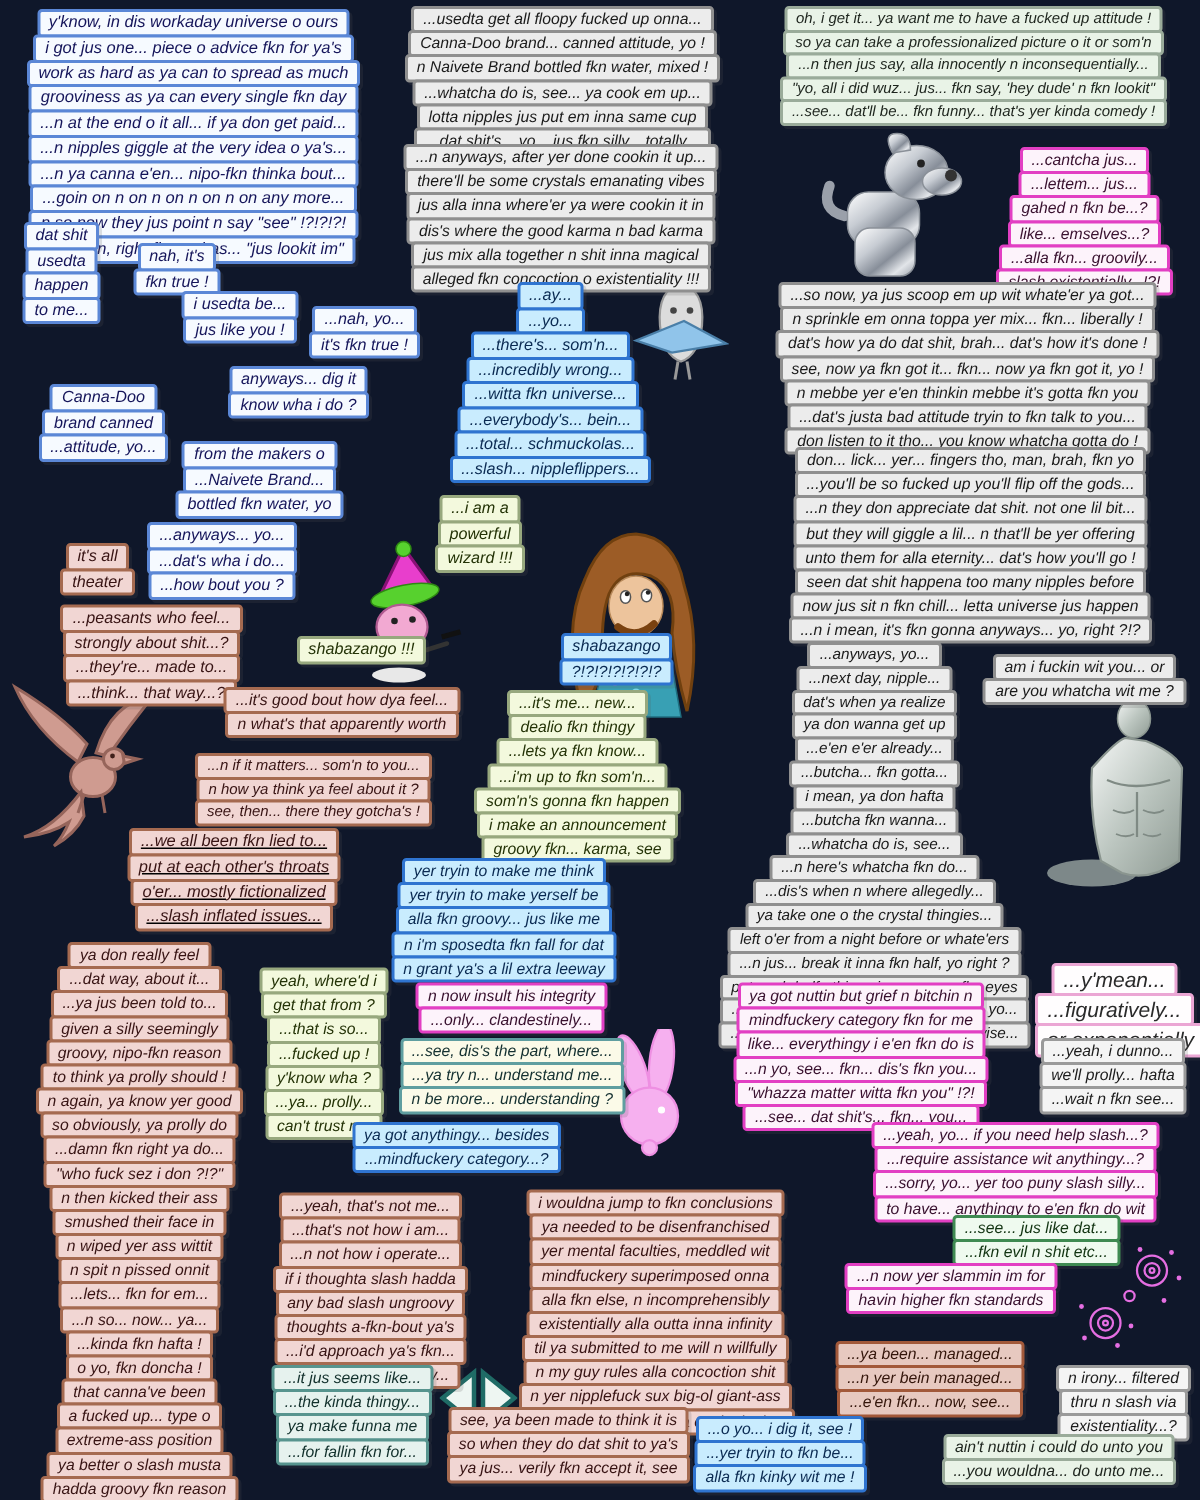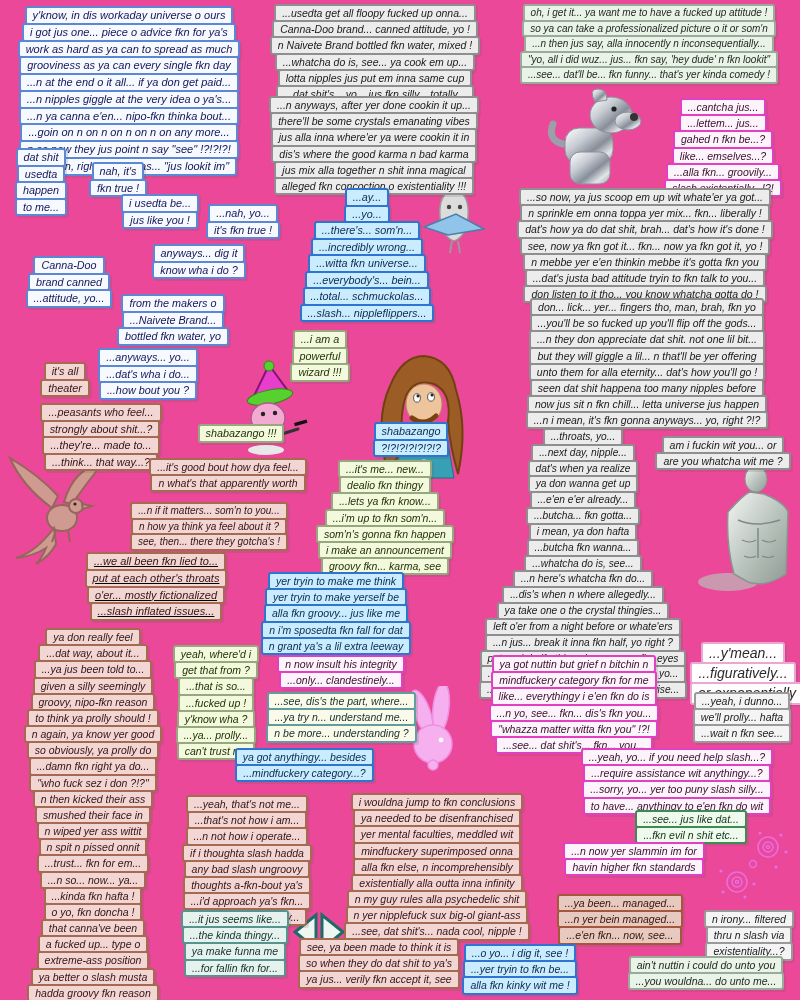--- a/index.html
+++ b/index.html
@@ -27,21 +27,21 @@
 .s-green .ln{background:#f3f9dd;border-color:#97a87e;color:#243307;}
 .s-pink .ln{background:#f1d6d3;border-color:#a56a50;color:#371313;}
 .s-tan .ln{background:#e7c9c0;border-color:#a2593a;color:#33150a;}
 .s-teal .ln{background:#e6f2ee;border-color:#57948e;color:#12302c;}
 .s-yellowteal .ln{background:#fbfae8;border-color:#5f9ea0;color:#143030;}
 .s-greenborder .ln{background:#effaef;border-color:#3f8a52;color:#113311;}
 .s-grayish .ln{background:#f4f4f4;border-color:#9a9a9a;color:#1c1c1c;}
 </style></head>
 <body>
 
-<div id="canvas" style="width: 800px; height: 1000px; background: #ec4899;">
+<div id="canvas" style="width: 800px; height: 1000px; background: #0f172a;">
     <div class="art" style="left: 198px; top: 138px; width: 40px; height: 20px;">
       <svg viewBox="0 0 40 20">
         <polygon points="1,12 39,2 22,18" fill="#a8cce8" stroke="#5580a8" stroke-width="1.5"></polygon>
         <line x1="1" y1="12" x2="39" y2="2" stroke="#e8f4ff" stroke-width="1"></line>
       </svg>
     </div>
     <div class="art" style="left: 543px; top: 86px; width: 106px; height: 102px;">
       <svg viewBox="0 0 106 102">
         <defs>
           <linearGradient id="gd" x1="0" y1="0" x2="1" y2="1">
@@ -325,21 +325,21 @@
       <div class="ln">n how ya think ya feel about it ?</div>
       <div class="ln">see, then... there they gotcha's !</div>
     </div>
     <div class="bubble s-pink" style="left: 80px; top: 552px; width: 152px; font-size: 11px; text-decoration: underline;">
       <div class="ln">...we all been fkn lied to...</div>
       <div class="ln">put at each other's throats</div>
       <div class="ln">o'er... mostly fictionalized</div>
       <div class="ln">...slash inflated issues...</div>
     </div>
     <div class="bubble s-gray" style="left: 474px; top: 428px; width: 218px; font-size: 10.2px;">
-      <div class="ln">...throats, yo...</div>
+      <div class="ln">...anyways, yo...</div>
       <div class="ln">...next day, nipple...</div>
       <div class="ln">dat's when ya realize</div>
       <div class="ln">ya don wanna get up</div>
       <div class="ln">...e'en e'er already...</div>
       <div class="ln">...butcha... fkn gotta...</div>
       <div class="ln">i mean, ya don hafta</div>
       <div class="ln">...butcha fkn wanna...</div>
       <div class="ln">...whatcha do is, see...</div>
       <div class="ln">...n here's whatcha fkn do...</div>
       <div class="ln">...dis's when n where allegedly...</div>
@@ -369,21 +369,21 @@
       <div class="ln">groovy, nipo-fkn reason</div>
       <div class="ln">to think ya prolly should !</div>
       <div class="ln">n again, ya know yer good</div>
       <div class="ln">so obviously, ya prolly do</div>
       <div class="ln">...damn fkn right ya do...</div>
       <div class="ln">"who fuck sez i don ?!?"</div>
       <div class="ln">n then kicked their ass</div>
       <div class="ln">smushed their face in</div>
       <div class="ln">n wiped yer ass wittit</div>
       <div class="ln">n spit n pissed onnit</div>
-      <div class="ln">...trust... fkn for em...</div>
+      <div class="ln">...lets... fkn for em...</div>
       <div class="ln">...n so... now... ya...</div>
       <div class="ln">...kinda fkn hafta !</div>
       <div class="ln">o yo, fkn doncha !</div>
       <div class="ln">that canna've been</div>
       <div class="ln">a fucked up... type o</div>
       <div class="ln">extreme-ass position</div>
       <div class="ln">ya better o slash musta</div>
       <div class="ln">hadda groovy fkn reason</div>
       <div class="ln">ok, yo... what wuzzit again ?</div>
     </div>
@@ -443,21 +443,22 @@
       <div class="ln">...i'd approach ya's fkn...</div>
       <div class="ln">...conscientientiously...</div>
     </div>
     <div class="bubble s-pink" style="left: 332px; top: 793px; width: 210px; font-size: 10.5px;">
       <div class="ln">i wouldna jump to fkn conclusions</div>
       <div class="ln">ya needed to be disenfranchised</div>
       <div class="ln">yer mental faculties, meddled wit</div>
       <div class="ln">mindfuckery superimposed onna</div>
       <div class="ln">alla fkn else, n incomprehensibly</div>
       <div class="ln">existentially alla outta inna infinity</div>
-      <div class="ln">n my guy rules alla psychedelic shit</div>
+      <div class="ln">til ya submitted to me will n willfully</div>
+      <div class="ln">n my guy rules alla concoction shit</div>
       <div class="ln">n yer nipplefuck sux big-ol giant-ass</div>
       <div class="ln">...see, dat shit's... nada cool, nipple !</div>
     </div>
     <div class="bubble s-greenborder" style="left: 628px; top: 810px; width: 126px; font-size: 10.5px;">
       <div class="ln">...see... jus like dat...</div>
       <div class="ln">...fkn evil n shit etc...</div>
     </div>
     <div class="bubble s-magenta" style="left: 554px; top: 842px; width: 160px; font-size: 10.5px;">
       <div class="ln">...n now yer slammin im for</div>
       <div class="ln">havin higher fkn standards</div>

